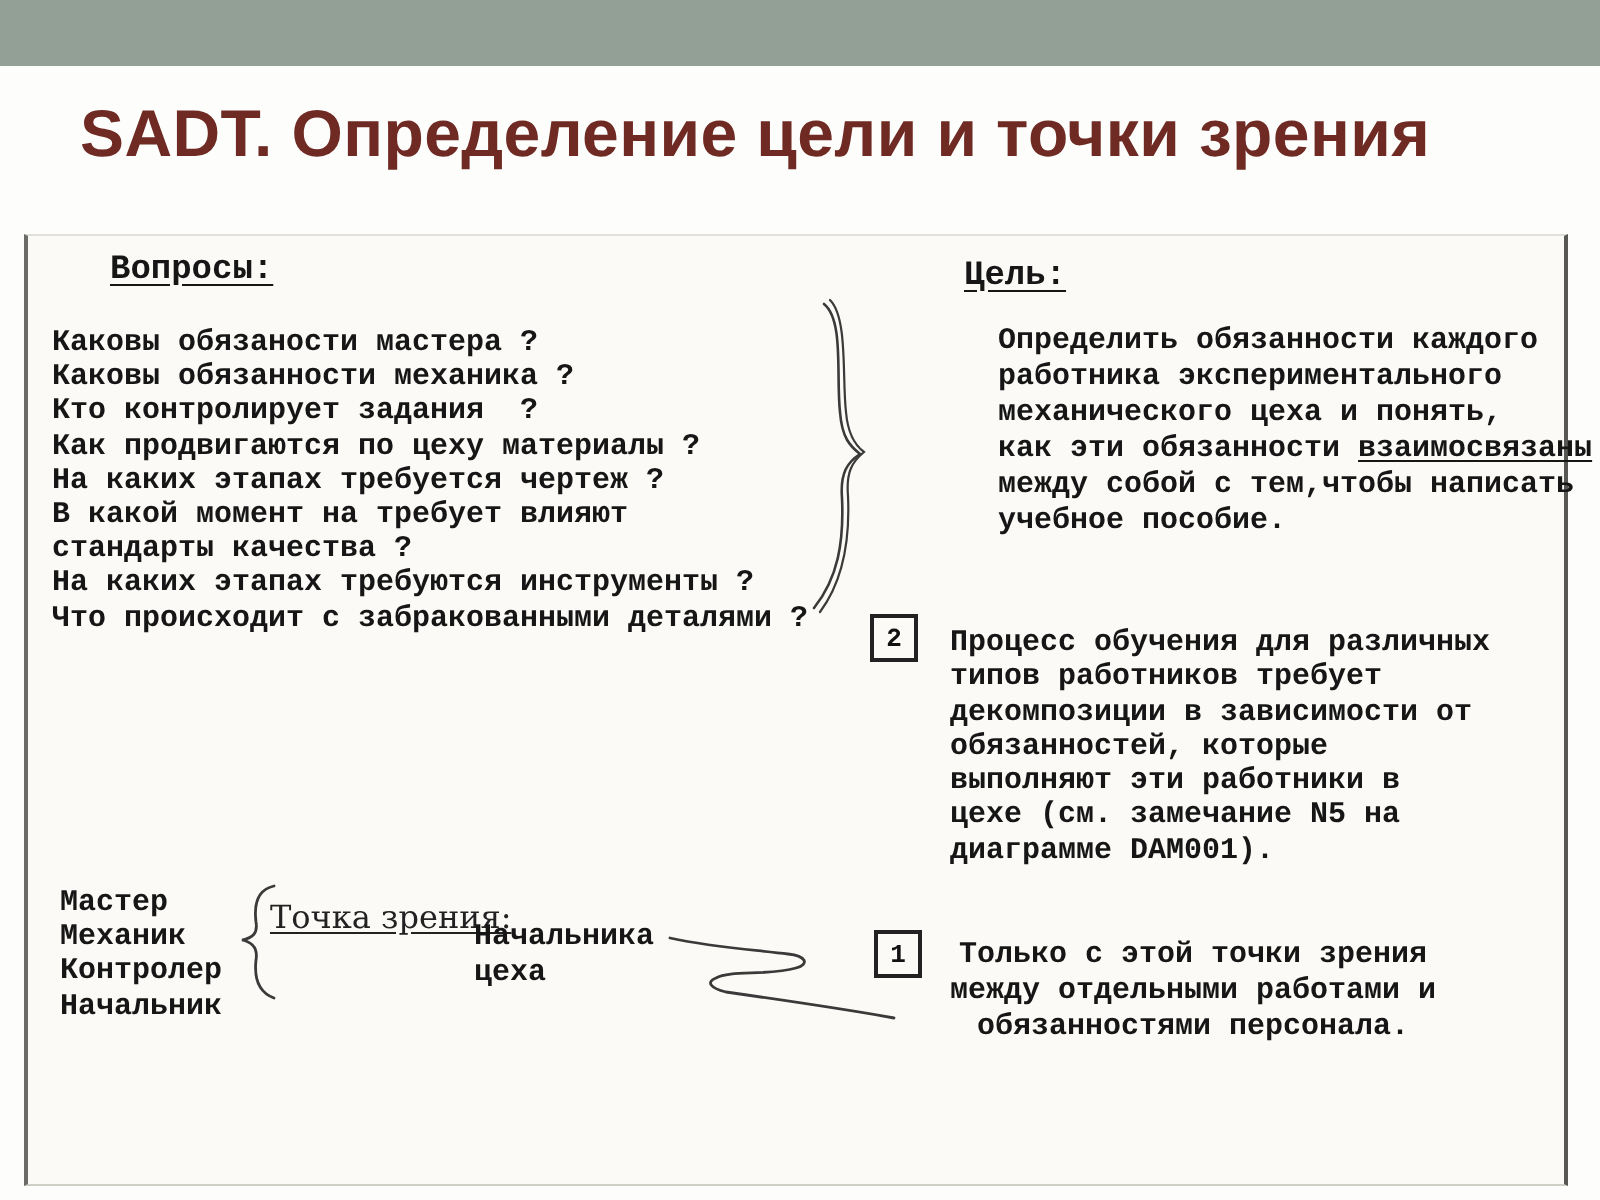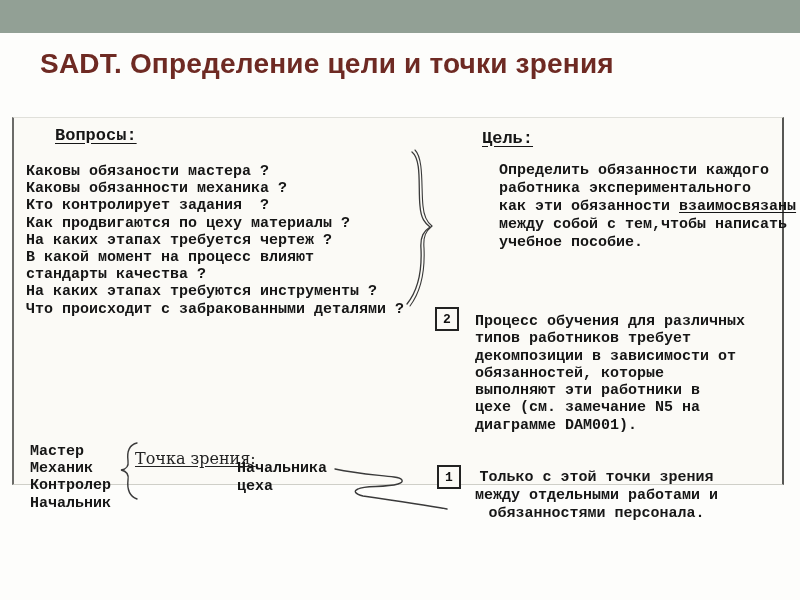--- a/index.html
+++ b/index.html
@@ -1,21 +1,21 @@
 <!DOCTYPE html>
 <html><head>
 <meta charset="utf-8">
 <style>
   html,body{margin:0;padding:0;}
   body{width:800px;height:600px;background:#fdfdfb;font-family:"Liberation Sans",sans-serif;overflow:hidden;}
   .slide{position:relative;width:800px;height:600px;background:#fdfdfb;}
   .topbar{position:absolute;left:0;top:0;width:800px;height:33px;background:#92a095;}
-  .title{position:absolute;left:40px;top:48px;margin:0;font-size:28px;font-weight:bold;
+  .title{position:absolute;left:40px;top:48px;margin:0;font-size:33px;font-weight:bold;
          color:#6e2a23;letter-spacing:0.2px;white-space:nowrap;}
-  .doc{position:absolute;left:12px;top:117px;width:772px;height:368px;background:#fbfaf6;
+  .doc{position:absolute;left:12px;top:117px;width:772px;height:476px;background:#fbfaf6;
        border-left:2px solid #6b6b68;border-right:2px solid #57575а;
        border-top:1px solid #e0e0da;border-bottom:1px solid #cfcfc8;box-sizing:border-box;}
   .doc{border-right:2px solid #575754;}
   .mono{font-family:"Liberation Mono","DejaVu Sans Mono",monospace;font-weight:700;color:#161616;}
   .head{position:absolute;font-size:17px;text-decoration:underline;text-underline-offset:3px;white-space:pre;}
   .tline{font-size:15px;line-height:17.2px;white-space:pre;}
   .par{position:absolute;}
   .g .tline{line-height:18px;margin-left:27px;}
   .n2 .tline{line-height:17.3px;}
   .n1 .tline{line-height:18px;text-align:center;}
@@ -40,36 +40,37 @@
   <div class="doc">
 
     <div class="head mono" style="left:41px;top:8px;">Вопросы:</div>
 
     <div class="par mono" style="left:12px;top:45px;">
       <div class="tline">Каковы обязаности мастера ?</div>
       <div class="tline">Каковы обязанности механика ?</div>
       <div class="tline">Кто контролирует задания  ?</div>
       <div class="tline">Как продвигаются по цеху материалы ?</div>
       <div class="tline">На каких этапах требуется чертеж ?</div>
-      <div class="tline">В какой момент на процесс влияют</div>
+      <div class="tline">В какой момент на требует влияют</div>
       <div class="tline">стандарты качества ?</div>
       <div class="tline">На каких этапах требуются инструменты ?</div>
       <div class="tline">Что происходит с забракованными деталями ?</div>
     </div>
 
     <svg style="left:388px;top:28px;" width="44" height="168" viewBox="0 0 44 168">
       <path class="sk" stroke-width="1.3" d="M10,6 C20,14 16,42 18,60 C19,73 23,77 28,81 C22,85 18,90 19,103 C20,125 17,143 5,158"></path>
       <path class="sk" stroke-width="1.1" d="M13,4 C22,13 19,43 21,60 C22,72 26,77 30,80 C24,85 21,90 22,102 C23,124 20,144 8,160"></path>
     </svg>
 
     <div class="head mono" style="left:468px;top:11px;">Цель:</div>
 
     <div class="par mono g" style="left:458px;top:44px;">
       <div class="tline">Определить обязанности каждого</div>
       <div class="tline">работника экспериментального</div>
+      <div class="tline">механического цеха и понять,</div>
       <div class="tline"><span>как эти обязанности </span><span class="u">взаимосвязаны</span></div>
       <div class="tline">между собой с тем,чтобы написать</div>
       <div class="tline">учебное пособие.</div>
     </div>
 
     <div class="numbox" style="left:421px;top:189px;">
       <span>2</span>
     </div>
     <div class="par mono n2" style="left:461px;top:195px;">
       <div class="tline">Процесс обучения для различных</div>

